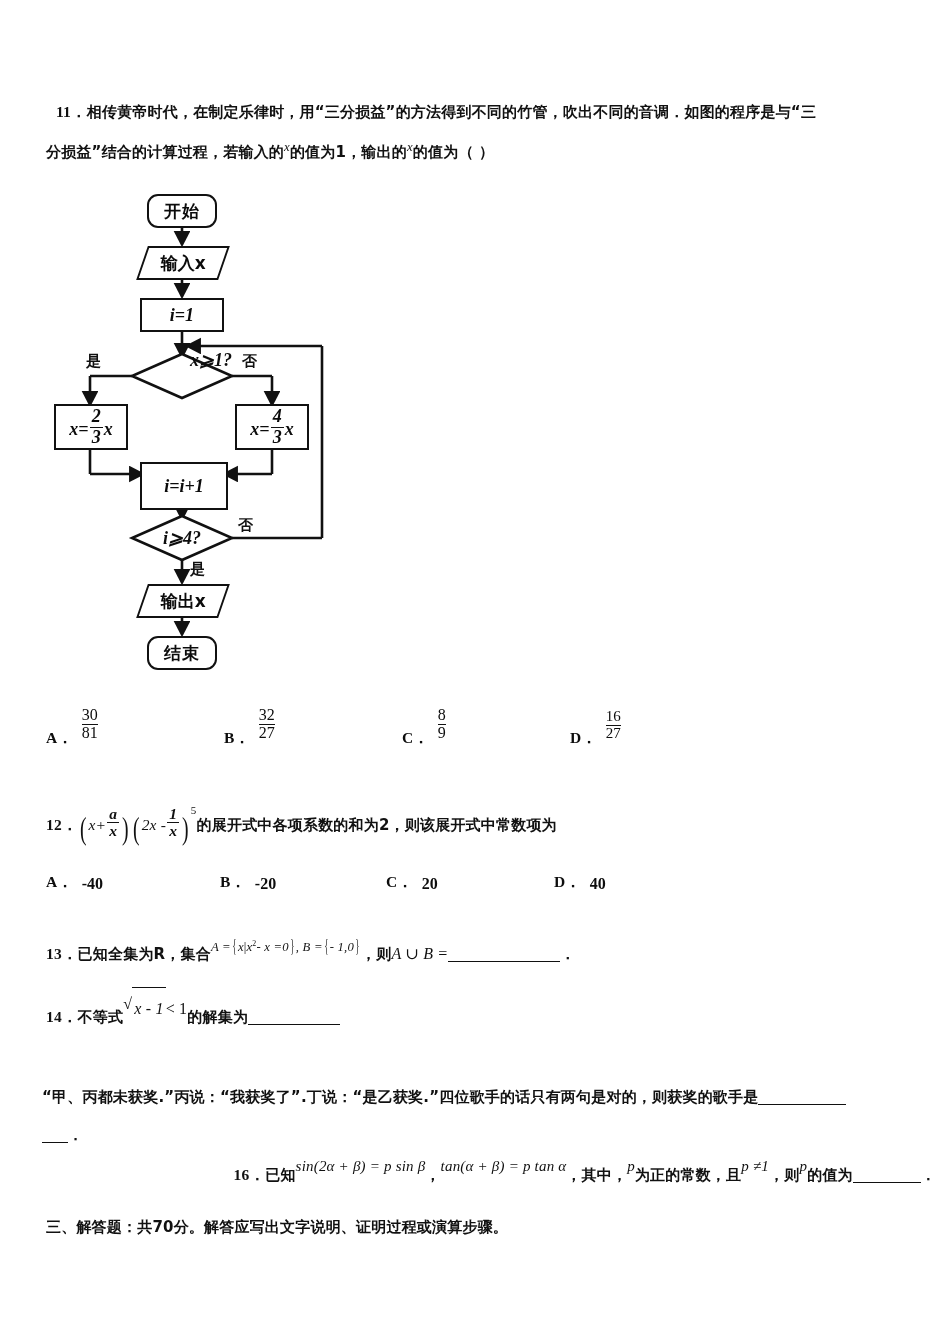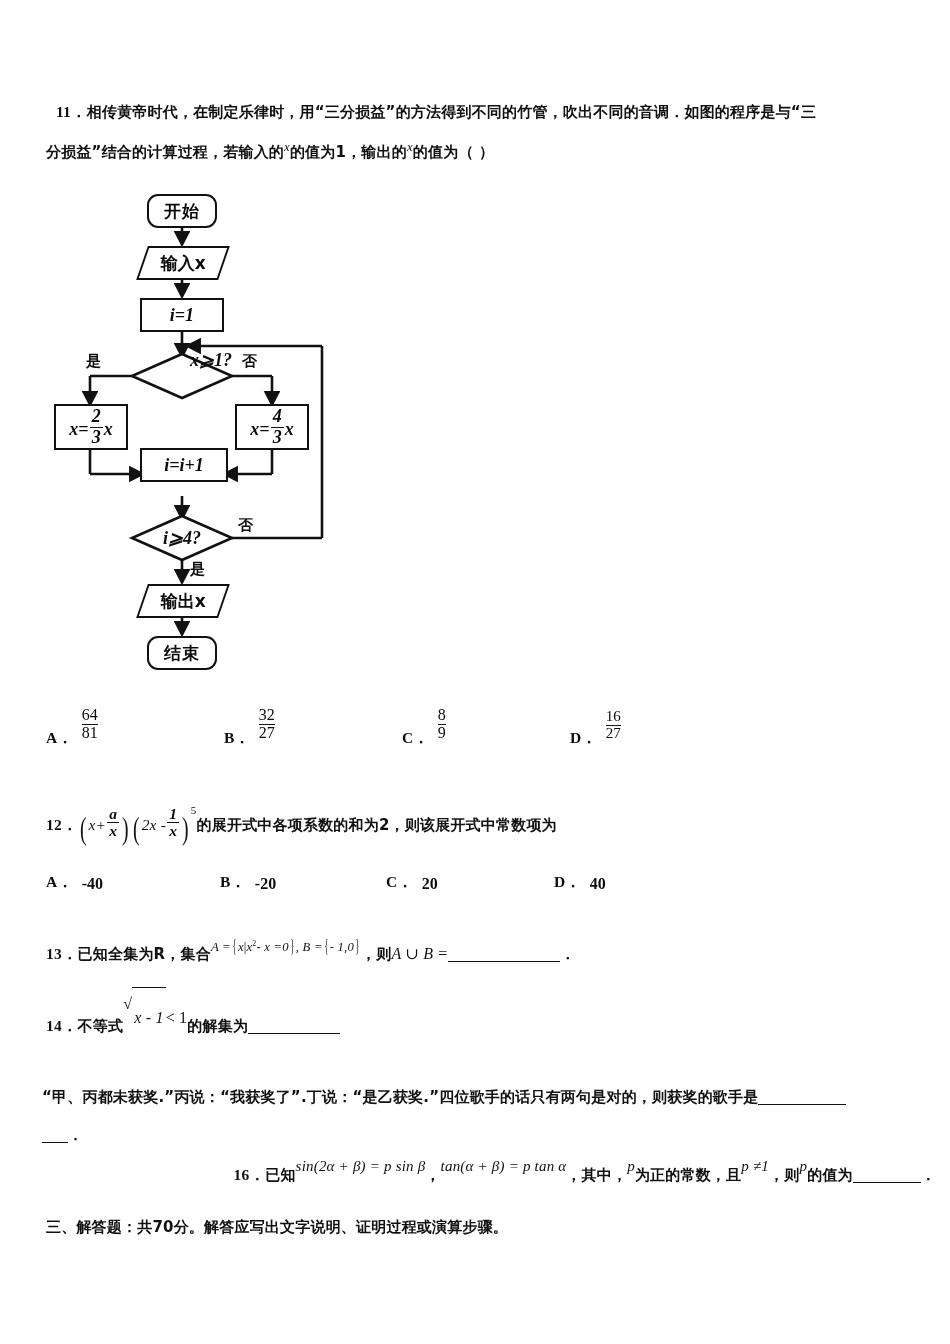--- a/index.html
+++ b/index.html
@@ -185,21 +185,21 @@
   }
   .sqrt-wrap::before {
     content: "√";
     position: absolute;
     left: 0;
     top: 0;
     font-style: normal;
   }
   .sqrt-wrap > .rad {
     border-top: 1.2px solid #111;
-    padding: 13px 2px;
+    padding: 4px 2px;
     display: inline-block;
   }
   .brace-l, .brace-r {
     font-family: "Liberation Serif", serif;
     font-weight: 400;
     font-style: normal;
     display: inline-block;
     transform: scaleX(0.55) scaleY(1.25);
     font-size: 1.12em;
   }
@@ -298,21 +298,21 @@
         <span>x=</span><span class="frac"><span class="num">2</span><span class="den">3</span></span><span>x</span>
       </span>
     </div>
 
     <div class="fcnode proc" style="left:185px; top:224px; width:74px; height:46px;">
       <span class="mono-eq">
         <span>x=</span><span class="frac"><span class="num">4</span><span class="den">3</span></span><span>x</span>
       </span>
     </div>
 
-    <div class="fcnode proc" style="left:90px; top:268px; width:88px; height:34px;">
+    <div class="fcnode proc" style="left:90px; top:282px; width:88px; height:48px;">
       <span class="mono-eq">i=i+1</span>
     </div>
 
     <div class="diamondtext" style="left:82px; top:344px; width:100px; height:28px;">
       <span>i⩾4?</span>
     </div>
 
     <div class="fclabel" style="left:188px; top:336px;">
       <span>否</span>
     </div>
@@ -326,21 +326,21 @@
 
     <div class="fcnode term" style="left:97px; top:456px; width:70px; height:34px;">
       <span>结束</span>
     </div>
   </div>
 
   <div class="optrow" style="left:46px; top:714px;">
     <div class="opt" style="width:178px;">
       <span class="lab">A．</span>
       <span class="val frac-up">
-        <span class="num">64</span>
+        <span class="num">30</span>
         <span class="den">81</span>
       </span>
     </div>
     <div class="opt" style="width:178px;">
       <span class="lab">B．</span>
       <span class="val frac-up">
         <span class="num">32</span>
         <span class="den">27</span>
       </span>
     </div>

